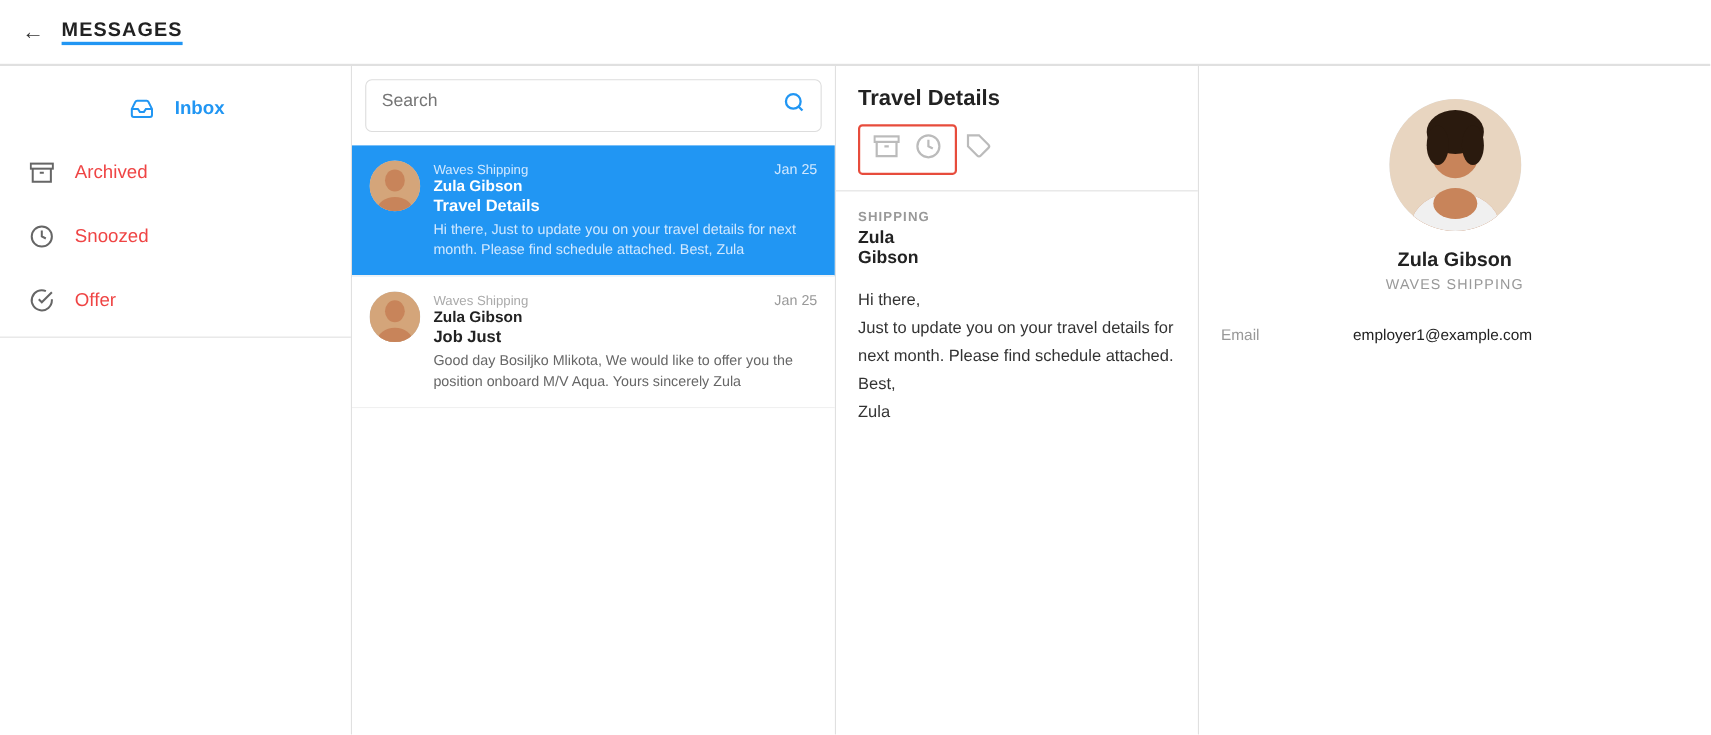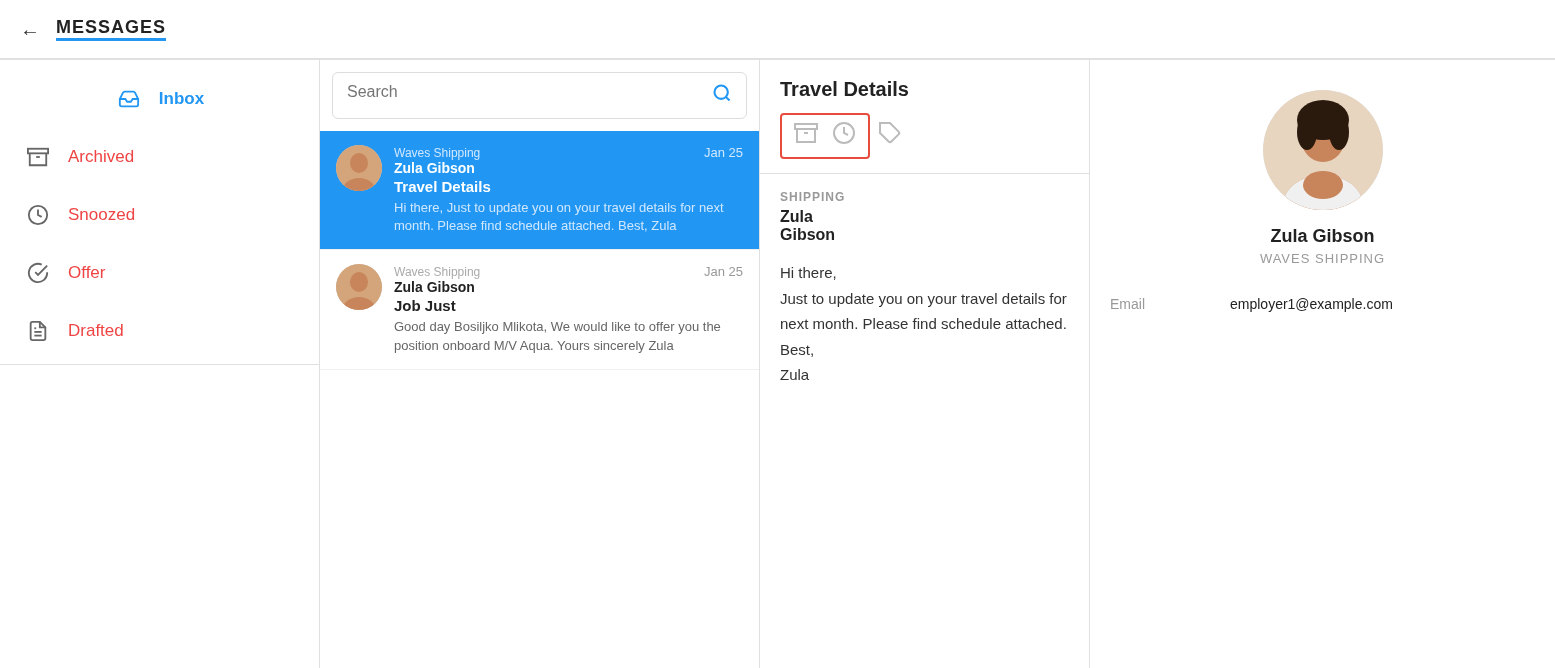--- a/index.html
+++ b/index.html
@@ -366,32 +366,20 @@
     <div class="sidebar-item">
       <span class="icon">
         <svg width="22" height="22" viewBox="0 0 24 24" fill="none" stroke="#666" stroke-width="2">
           <path d="M22 11.08V12a10 10 0 11-5.93-9.14"></path>
           <polyline points="22 4 12 14.01 9 11.01"></polyline>
         </svg>
       </span>
       <span>Offer</span>
     </div>
 
-    <div class="sidebar-item">
-      <span class="icon">
-        <svg width="22" height="22" viewBox="0 0 24 24" fill="none" stroke="#666" stroke-width="2">
-          <path d="M14 2H6a2 2 0 00-2 2v16a2 2 0 002 2h12a2 2 0 002-2V8z"></path>
-          <polyline points="14 2 14 8 20 8"></polyline>
-          <line x1="16" y1="13" x2="8" y2="13"></line>
-          <line x1="16" y1="17" x2="8" y2="17"></line>
-          <polyline points="10 9 9 9 8 9"></polyline>
-        </svg>
-      </span>
-      <span>Drafted</span>
-    </div>
 
     <hr class="sidebar-divider">
 
   </div>
 
   <div class="message-list-panel">
     <div class="search-bar">
       <input type="text" placeholder="Search" style="">
       <span class="search-icon">
         <svg width="20" height="20" viewBox="0 0 24 24" fill="none" stroke="#2196F3" stroke-width="2.5">

